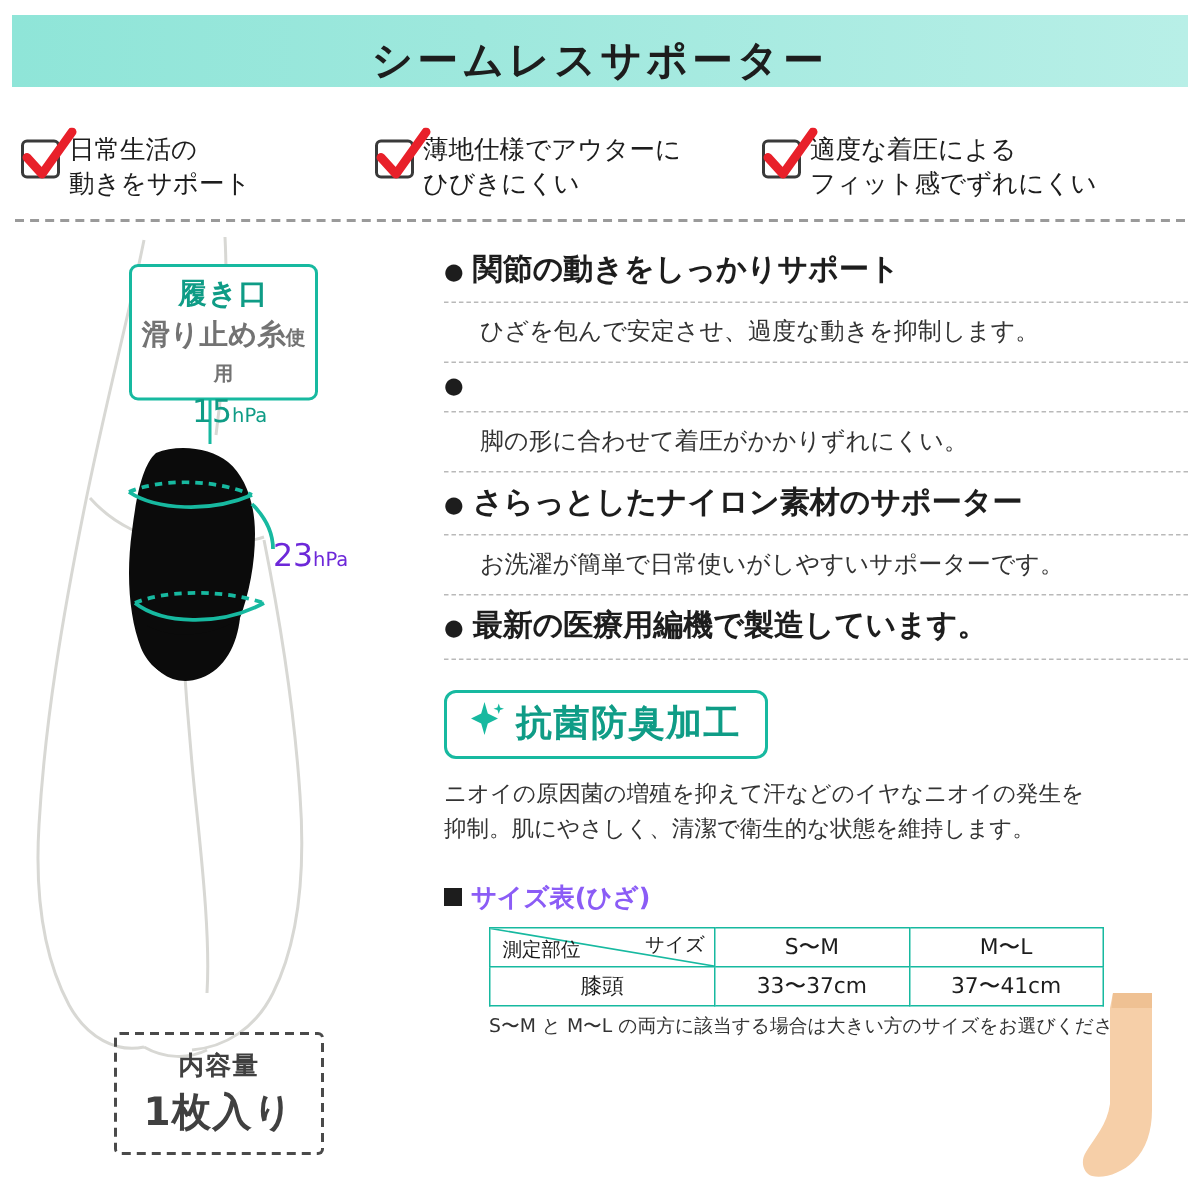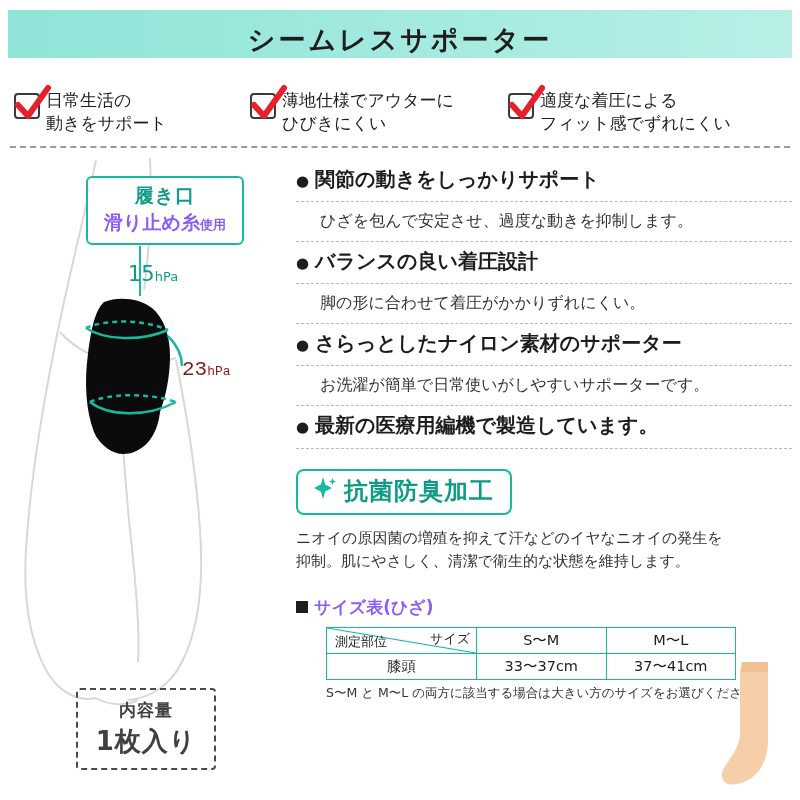--- a/index.html
+++ b/index.html
@@ -40,31 +40,31 @@
   .chk svg { position:absolute; left:-4px; top:-10px; }
   .check-text { font-size:17px; line-height:1.38; color:#1d1d1d; font-weight:500; }
 
   
   .left-col {
     position:absolute; left:0px; top:150px; width:290px; height:650px;
   }
   .leg-svg { position:absolute; left:0; top:0; }
 
   .callout {
-    position:absolute; left:86px; top:26px; width:158px;
+    position:absolute; left:86px; top:26px; width:126px;
     border:2px solid #17b9a0; border-radius:6px; background:#ffffff;
     padding:5px 4px 7px 4px; text-align:center;
   }
   .callout .l1 { font-size:19px; font-weight:bold; color:#0f9c86; letter-spacing:1px; }
-  .callout .l2 { font-size:19px; font-weight:bold; color:#8b5cf6; letter-spacing:0px; margin-top:1px; }
+  .callout .l2 { font-size:19px; font-weight:bold; color:#737373; letter-spacing:0px; margin-top:1px; }
   .callout .l2 small { font-size:13px; font-weight:bold; }
 
   .hpa-a { position:absolute; left:128px; top:112px; font-size:21px; color:#0f9c86; font-weight:500; }
   .hpa-a small { font-size:13px; }
-  .hpa-b { position:absolute; left:182px; top:208px; font-size:21px; color:#7f1d1d; font-weight:500;font-family:Liberation Mono, monospace; }
+  .hpa-b { position:absolute; left:182px; top:208px; font-size:21px; color:#6d28d9; font-weight:500; }
   .hpa-b small { font-size:13px; }
 
   .qty-box {
     position:absolute; left:76px; top:538px; width:140px; height:82px;
     border:2px dashed #4a4a4a; border-radius:4px;
     display:flex; flex-direction:column; align-items:center; justify-content:center;
   }
   .qty-box .q1 { font-size:17px; font-weight:bold; color:#404040; letter-spacing:1px; }
   .qty-box .q2 { font-size:26px; font-weight:bold; color:#404040; letter-spacing:1px; margin-top:2px; }
 
@@ -210,21 +210,20 @@
     <div class="feat-title">
       <span class="bullet">●</span>
       <span>関節の動きをしっかりサポート</span>
     </div>
     <div class="feat-desc">ひざを包んで安定させ、過度な動きを抑制します。</div>
   </div>
 
   <div class="feat">
     <div class="feat-title">
       <span class="bullet">●</span>
-      <span>バランスの良い着圧設計</span>
     </div>
     <div class="feat-desc">脚の形に合わせて着圧がかかりずれにくい。</div>
   </div>
 
   <div class="feat">
     <div class="feat-title">
       <span class="bullet">●</span>
       <span>さらっとしたナイロン素材のサポーター</span>
     </div>
     <div class="feat-desc">お洗濯が簡単で日常使いがしやすいサポーターです。</div>

